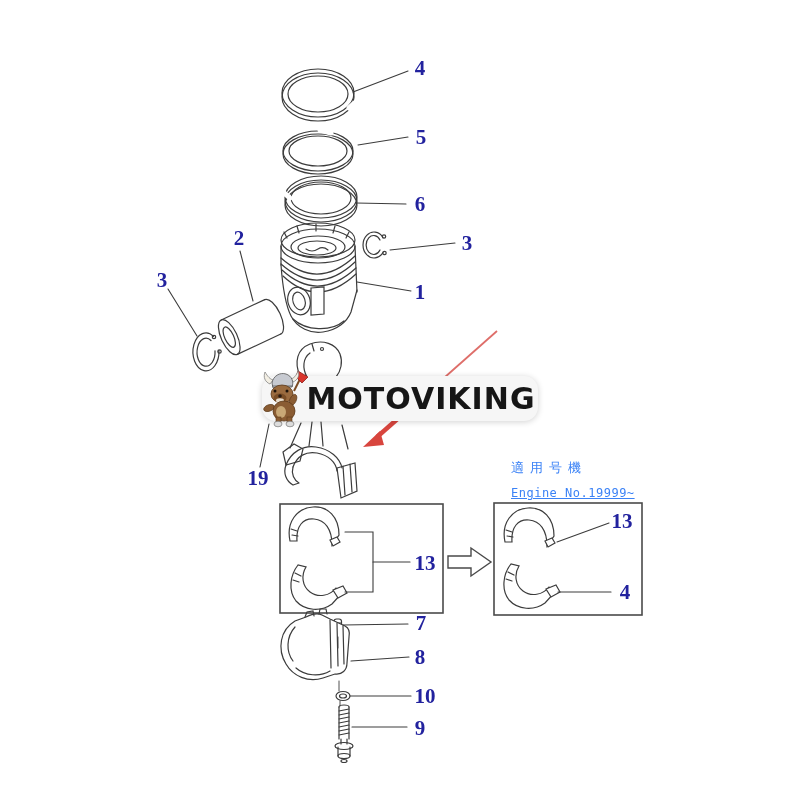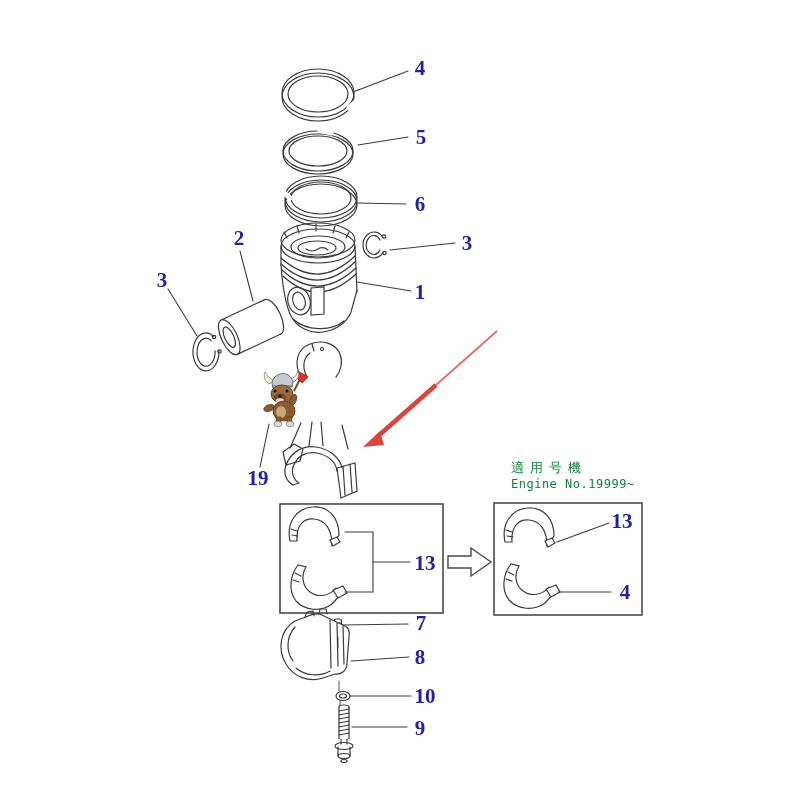--- a/index.html
+++ b/index.html
@@ -9,24 +9,24 @@
   .co{position:absolute;transform:translate(-50%,-50%);
       font-family:"Liberation Serif",serif;font-weight:700;font-size:21px;
       color:#22229e;line-height:1;white-space:nowrap;}
   .wm{position:absolute;left:262px;top:376px;width:276px;height:45px;
       background:#f6f6f6;border-radius:14px;box-shadow:0 1px 6px rgba(0,0,0,.18);
       display:flex;align-items:center;justify-content:center;
       padding-left:42px;box-sizing:border-box;z-index:3;}
   .wm-text{font-family:"DejaVu Sans",sans-serif;font-weight:800;font-size:30px;
       letter-spacing:1px;color:#161616;white-space:nowrap;}
   .mascot{position:absolute;left:256px;top:367px;width:60px;height:64px;z-index:4;}
-  .note{position:absolute;left:511px;top:459px;color:#15803d;
+  .note{position:absolute;left:511px;top:459px;color:#3b82f6;
       font-family:"DejaVu Sans Mono",monospace;z-index:2;}
   .note-jp{font-size:13px;letter-spacing:6px;}
-  .note-en{font-size:12px;letter-spacing:.5px;margin-top:0;}
+  .note-en{font-size:12px;letter-spacing:.5px;margin-top:9px;text-decoration:underline;}
   .callouts{z-index:5;}
 </style>
 </head>
 <body>
 
 <div class="stage">
 
   <svg class="art" width="800" height="800" viewBox="0 0 800 800">
     <defs>
       <g id="shellU">
@@ -186,20 +186,23 @@
       </g>
     </g>
 
     <g>
       <line x1="497" y1="331" x2="436" y2="385" stroke="#d95550" stroke-width="1.8" opacity="0.85"></line>
       <line x1="436" y1="385" x2="377" y2="437" stroke="#d8453e" stroke-width="4.5"></line>
       <polygon points="363,447 380,431 384,445" fill="#d8453e"></polygon>
     </g>
   </svg>
 
+  <div class="wm">
+    <span class="wm-text">MOTOVIKING</span>
+  </div>
 
   <svg class="mascot" viewBox="0 0 60 64">
     <line x1="38" y1="24" x2="46" y2="8" stroke="#7a4a22" stroke-width="2"></line>
     <polygon points="42,4 52,10 46,16 40,10" fill="#d9352c" stroke="#8c1f18" stroke-width="0.8"></polygon>
     <path d="M 14,17 C 9,15 7,10 9,5 C 12,10 14,12 17,13 Z" fill="#f3efe4" stroke="#777" stroke-width="0.7"></path>
     <path d="M 37,15 C 42,13 44,8 42,4 C 40,9 38,11 35,12 Z" fill="#f3efe4" stroke="#777" stroke-width="0.7"></path>
     <path d="M 16,16 C 17,9 24,5 30,7 C 36,9 38,15 36,20 L 17,21 Z" fill="#c7cad1" stroke="#555" stroke-width="0.8"></path>
     <line x1="16" y1="19" x2="37" y2="19" stroke="#555" stroke-width="0.8"></line>
     <ellipse cx="26" cy="27" rx="11" ry="9" fill="#9a6b3f" stroke="#5d3a1a" stroke-width="0.8"></ellipse>
     <ellipse cx="24" cy="31" rx="6.5" ry="4.5" fill="#7a4e26"></ellipse>

